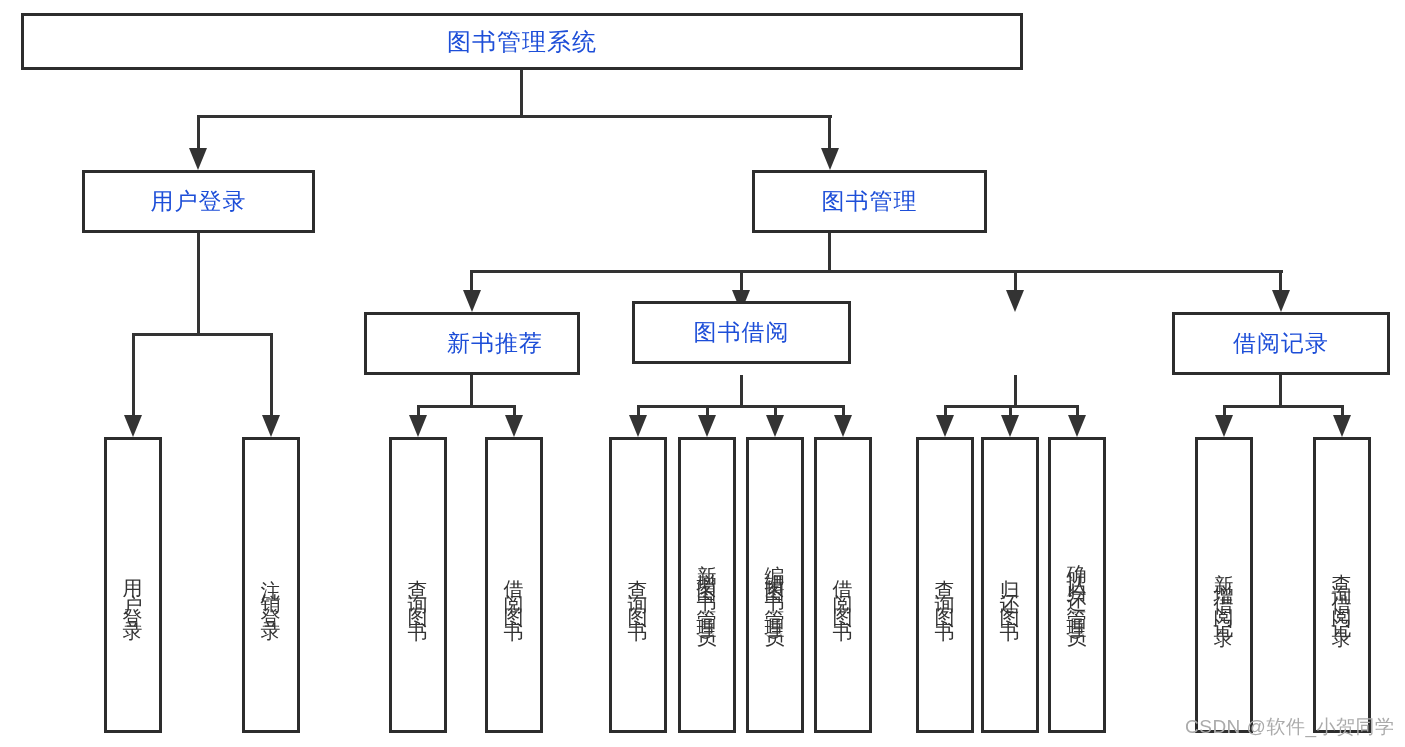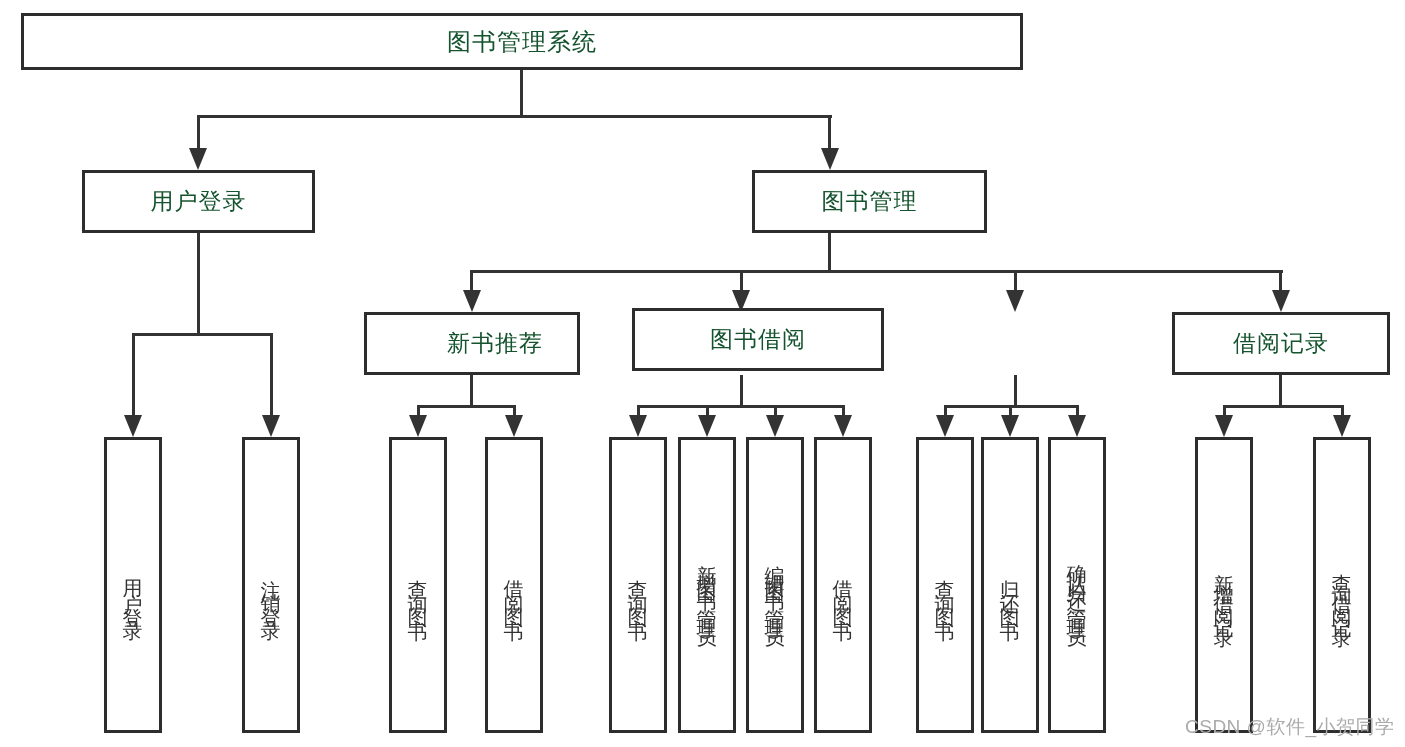--- a/index.html
+++ b/index.html
@@ -16,21 +16,21 @@
   .hbox {
     position: absolute;
     box-sizing: border-box;
     background: #ffffff;
     border: 3px solid #2d2d2d;
     display: flex;
     align-items: center;
     justify-content: center;
     font-size: 23px;
     letter-spacing: 1px;
-    color: #14532d;
+    color: #1d4ed8;
     z-index: 2;
   }
   .hbox.root { font-size: 24px; }
   
   .leaf {
     position: absolute;
     box-sizing: border-box;
     top: 437px;
     height: 296px;
     width: 58px;
@@ -97,21 +97,21 @@
   <div class="vline" style="left:470px; top:270px; height:24px;"></div>
   <div class="arr" style="left:463px; top:290px;"></div>
   <div class="vline" style="left:740px; top:270px; height:24px;"></div>
   <div class="arr" style="left:732px; top:290px;"></div>
   <div class="vline" style="left:1014px; top:270px; height:24px;"></div>
   <div class="arr" style="left:1006px; top:290px;"></div>
   <div class="vline" style="left:1279px; top:270px; height:24px;"></div>
   <div class="arr" style="left:1272px; top:290px;"></div>
 
   <div class="hbox" style="left:364px; top:312px; width:216px; height:63px;padding-left:46px;">新书推荐</div>
-  <div class="hbox" style="left:632px; top:308px; width:252px; height:63px;">图书借阅</div>
+  <div class="hbox" style="left:632px; top:301px; width:219px; height:63px;">图书借阅</div>
   <div class="hbox" style="left:1172px; top:312px; width:218px; height:63px;">借阅记录</div>
 
   <div class="vline" style="left:197px; top:233px; height:103px;"></div>
   <div class="hline" style="left:132px; top:333px; width:141px;"></div>
   <div class="vline" style="left:132px; top:333px; height:84px;"></div>
   <div class="arr" style="left:124px; top:415px;"></div>
   <div class="vline" style="left:270px; top:333px; height:84px;"></div>
   <div class="arr" style="left:262px; top:415px;"></div>
 
   <div class="vline" style="left:470px; top:375px; height:33px;"></div>

